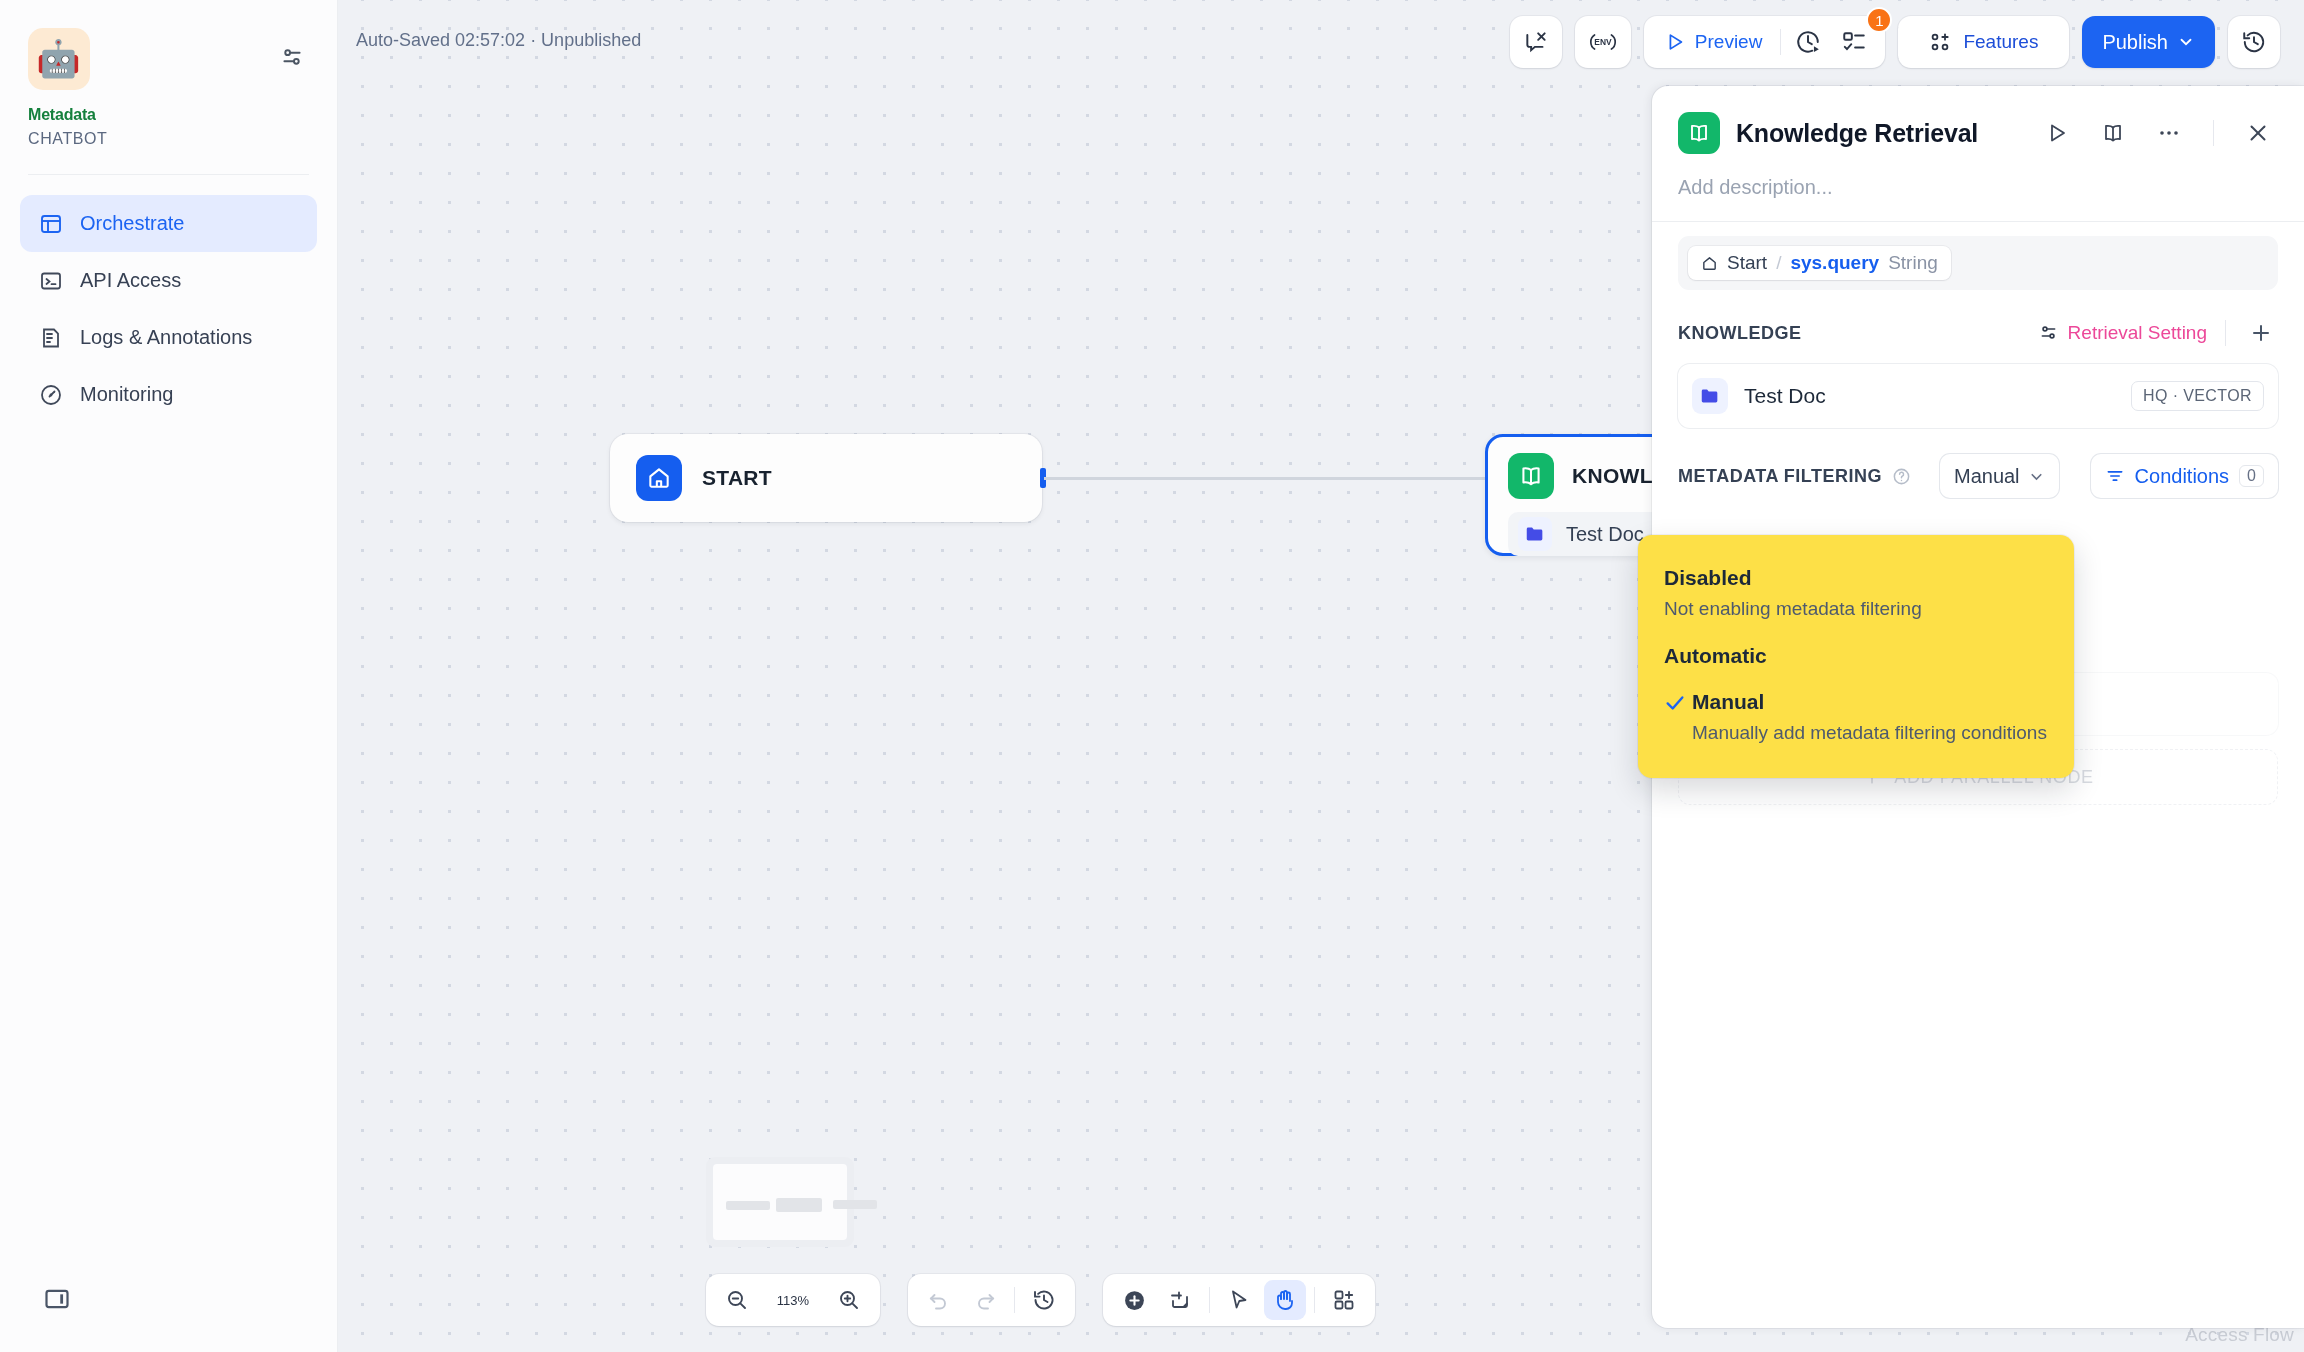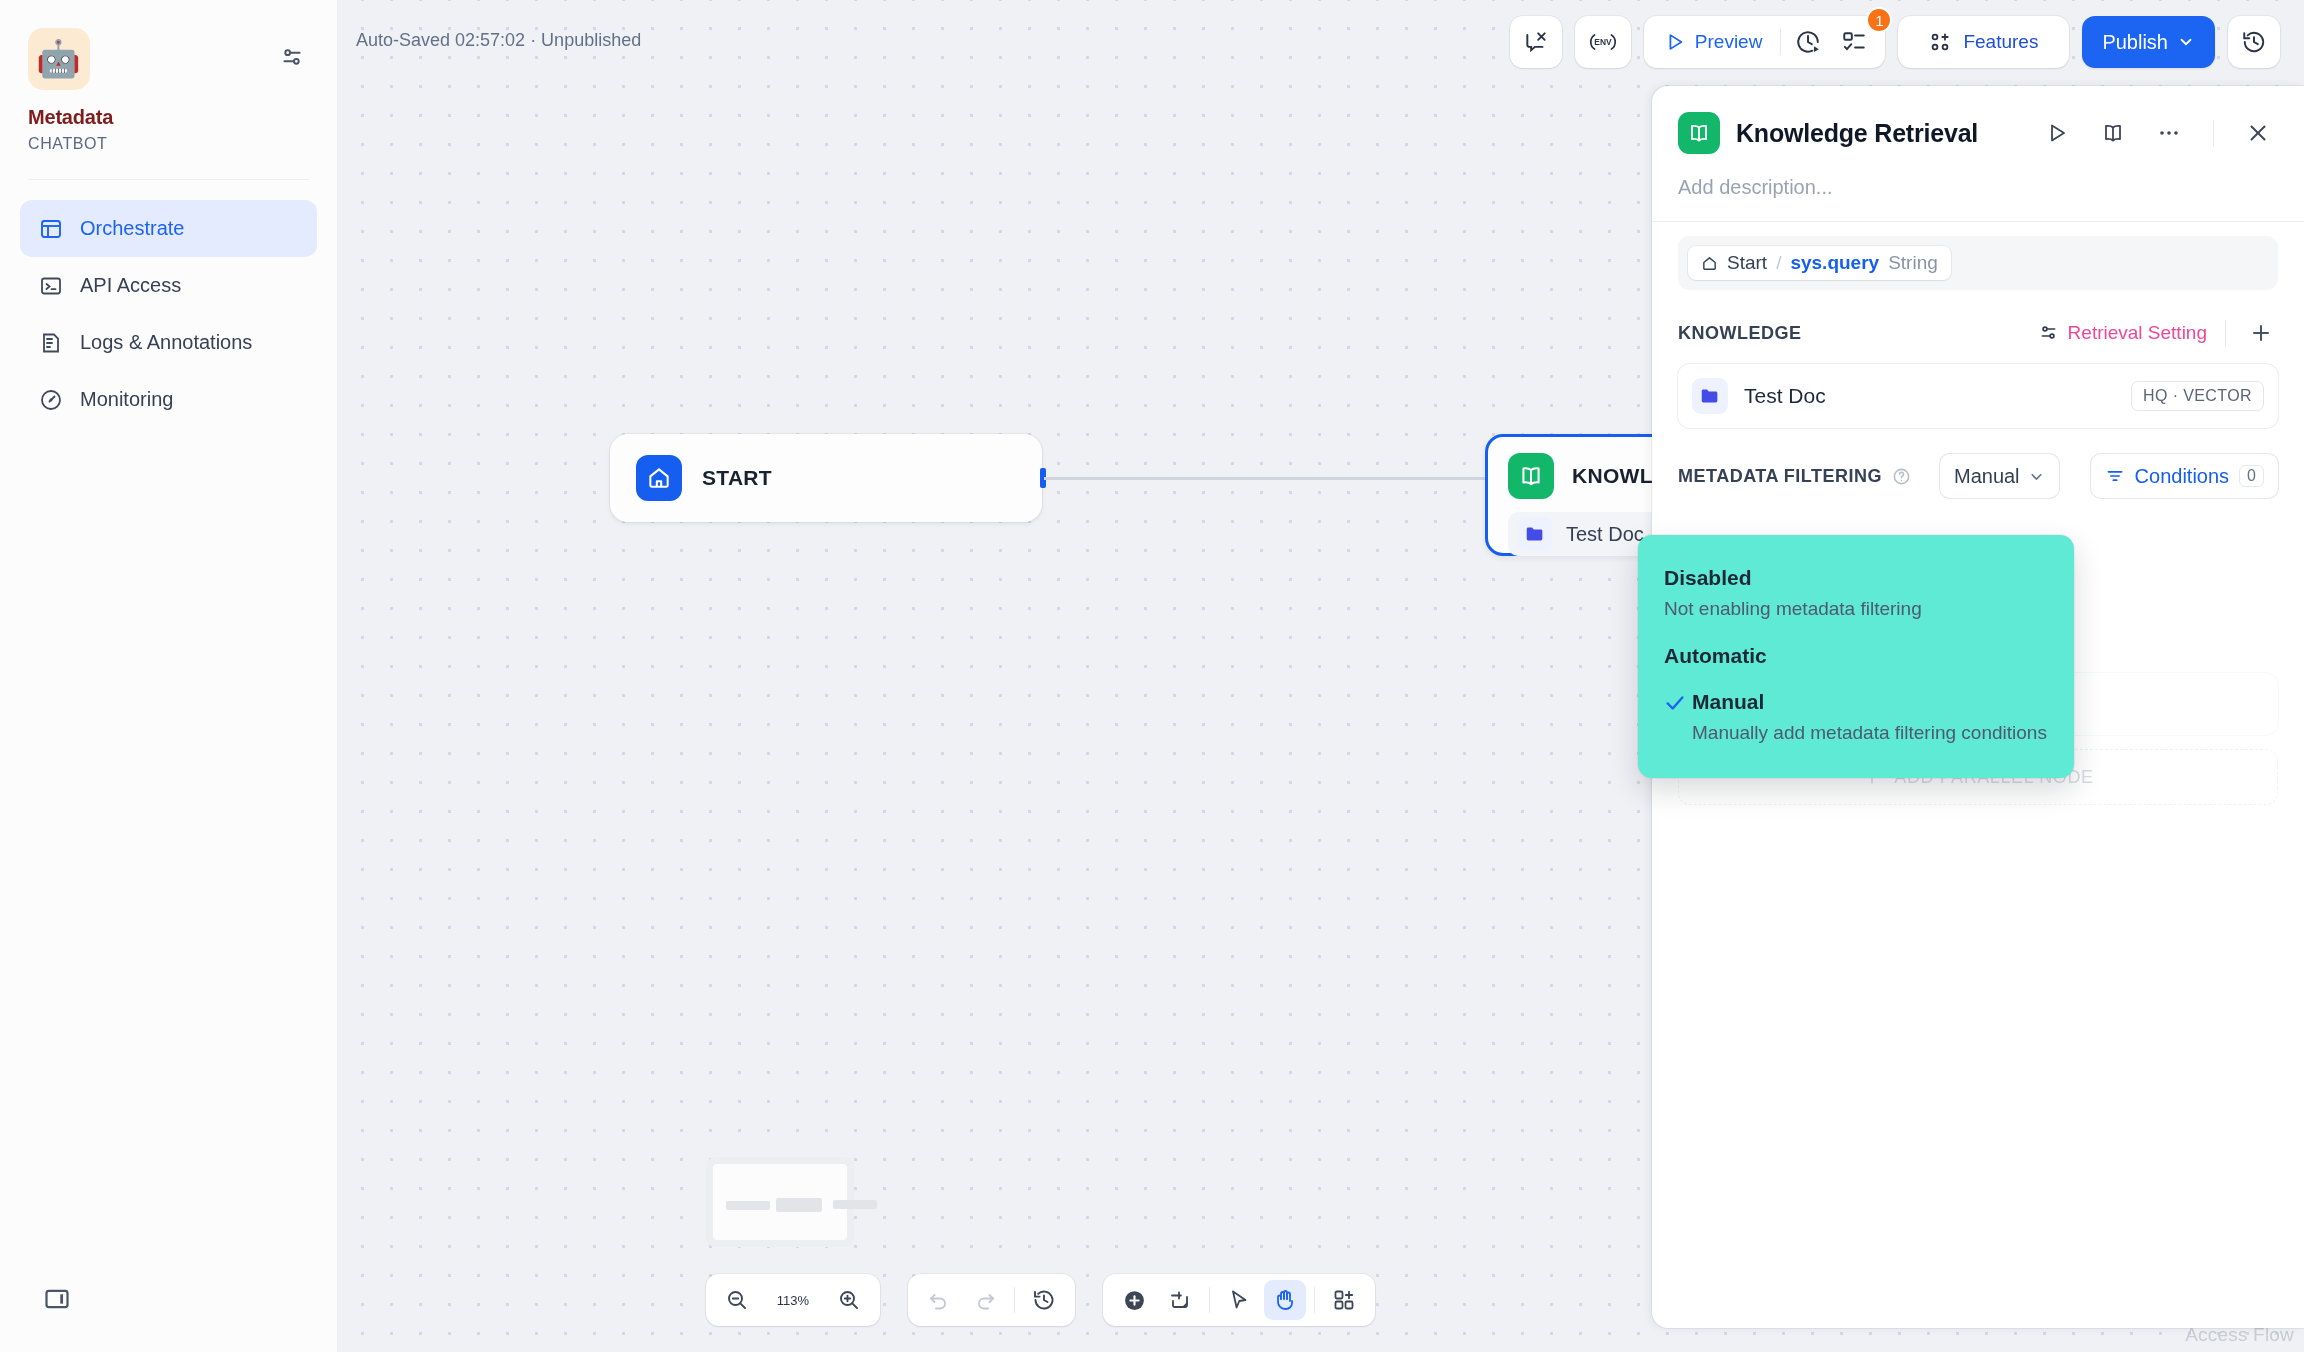--- a/index.html
+++ b/index.html
@@ -17,21 +17,21 @@
     background: #fcfcfd; border-right: 1px solid #eceef1;
     z-index: 40;
   }
   .sb-top { display: flex; align-items: flex-start; justify-content: space-between; padding: 28px 28px 0 28px; }
   .app-avatar {
     width: 62px; height: 62px; border-radius: 15px;
     background: #fdead3; display: flex; align-items: center; justify-content: center;
     font-size: 36px; line-height: 1;
   }
   .sb-gear { width: 34px; height: 34px; margin-top: 12px; display:flex; align-items:center; justify-content:center; cursor:pointer; }
-  .sb-name { padding: 16px 28px 0 28px; font-size: 20px; font-weight: 700; color: #7f1d1d; letter-spacing: -0.2px;}
+  .sb-name { padding: 16px 28px 0 28px; font-size: 16px; font-weight: 700; color: #15803d; letter-spacing: -0.2px;}
   .sb-type { padding: 6px 28px 0 28px; font-size: 16px; font-weight: 400; color: #5b6880; letter-spacing: 0.6px; }
   .sb-divider { margin: 26px 28px 0 28px; height: 1px; background: #eceef1; }
   .sb-nav { padding: 20px 20px 0 20px; }
   .sb-item {
     display: flex; align-items: center; gap: 16px;
     height: 57px; padding: 0 18px; border-radius: 12px;
     font-size: 20px; color: #374154; cursor: pointer; text-align: center;
   }
   .sb-item.active { background: #e4ebff; color: #1c64f2; font-weight: 400; }
   .sb-item .ico { width: 26px; height: 26px; display:flex; align-items:center; justify-content:center; flex: 0 0 26px;}
@@ -200,21 +200,21 @@
   .ns-name { font-size: 20px; color: #475467;}
   .ns-add {
     margin: 14px 26px 0 26px; height: 56px; border: 1.5px dashed #d8dce4; border-radius: 12px;
     display:flex; align-items:center; justify-content:center; gap: 12px;
     font-size: 18px; color: #9aa3b2; letter-spacing: .6px; cursor: pointer;
   }
 
   
   .dropdown {
     position: absolute; left: 1638px; top: 535px; width: 436px;
-    background: #5eead4; border-radius: 14px;
+    background: #fde047; border-radius: 14px;
     box-shadow: 0 12px 30px rgba(16,24,40,.16), 0 0 0 1px rgba(16,24,40,.05);
     padding: 20px 0 22px 0; z-index: 60;
   }
   .dd-item { padding: 11px 26px 11px 26px; cursor: pointer; position: relative;}
   .dd-name { font-size: 21px; font-weight: 700; color: #1d2939; }
   .dd-desc { font-size: 19px; color: #4e5a6e; margin-top: 6px; line-height: 1.35; }
   .dd-check { position: absolute; left: 26px; top: 13px; color: #1c64f2; font-size: 22px; font-weight: 700;}
   .dd-item.checked .dd-name, .dd-item.checked .dd-desc { padding-left: 28px; }
 
   svg { display: block; }

